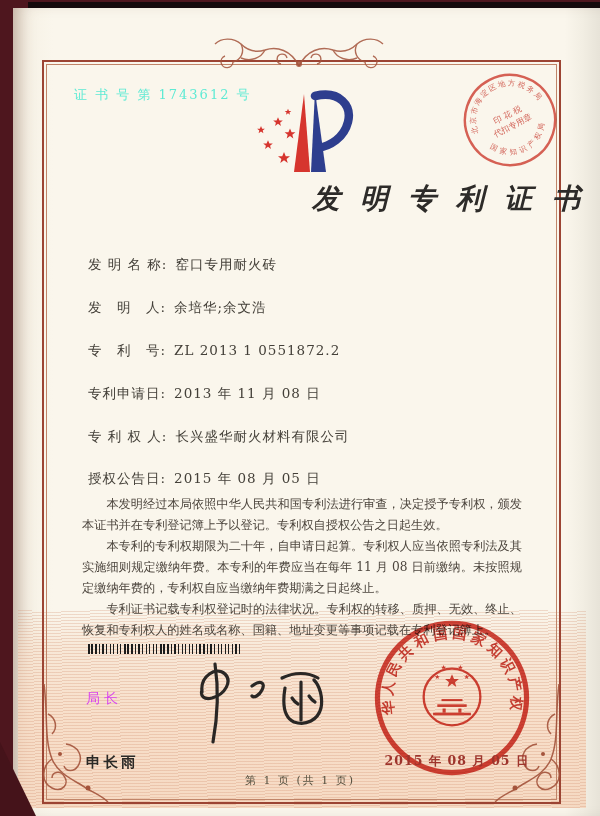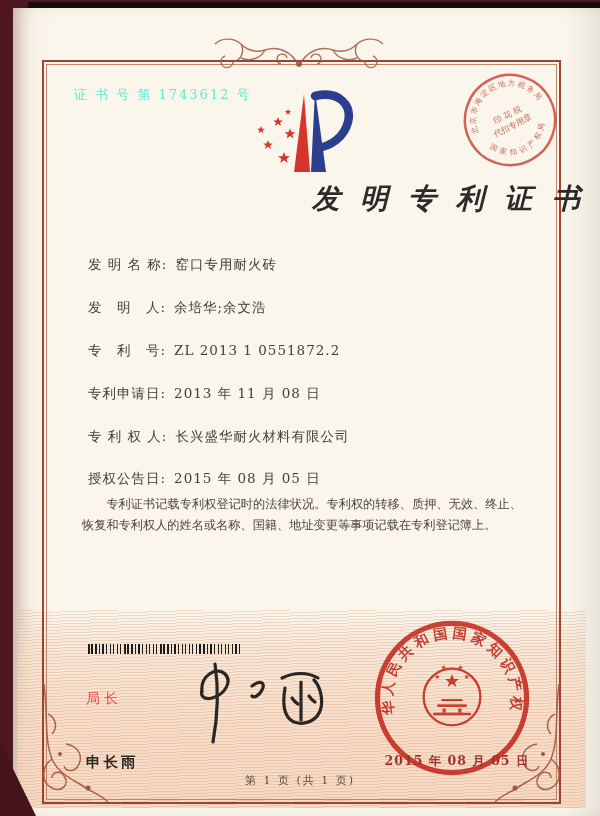--- a/index.html
+++ b/index.html
@@ -29,21 +29,21 @@
   .logo-svg { left:246px; top:90px; }
   .doc-title { left:0; right:0; top:180px; text-align:right; font-size:28px; font-weight:700;
     letter-spacing:20px; text-indent:20px; color:#2d2b29;font-style:italic; }
   .field { left:88px; font-size:13.5px; color:#444039; letter-spacing:1px; white-space:nowrap; }
   .field .val { margin-left:8px; }
   .f0{top:256px}.f1{top:299px}.f2{top:342px}.f3{top:385px}.f4{top:428px}.f5{top:470px}
   .paras { left:82px; top:494px; width:440px; }
   .paras p { margin:0; text-indent:2em; font-size:12.2px; line-height:21px; text-align:justify; color:#4c453d; }
   .barcode { left:88px; top:644px; width:152px; height:10px;
     background:repeating-linear-gradient(90deg,#1c1c1c 0 1.5px,transparent 1.5px 3.4px,#1c1c1c 3.4px 4.6px,transparent 4.6px 7.2px); }
-  .signer-title { left:86px; top:690px; font-size:14px; letter-spacing:4px; color:#ef4444;
+  .signer-title { left:86px; top:690px; font-size:14px; letter-spacing:4px; color:#d946ef;
     font-family:"DejaVu Sans","Liberation Sans",sans-serif; }
   .signer-name { left:86px; top:753px; font-size:14.5px; font-weight:700; letter-spacing:3px; color:#2b2926;
     font-family:"DejaVu Sans","Liberation Sans",sans-serif; }
   .signature-svg { left:182px; top:654px; }
   .big-seal { left:368px; top:614px; mix-blend-mode:multiply; opacity:.92; }
   .seal-date { left:377px; top:753px; width:160px; text-align:center; font-size:12.5px; font-weight:600;
     color:#9e342c; letter-spacing:1px; }
   .page-num { left:0; right:0; top:773px; text-align:center; font-size:11px; color:#55503f; letter-spacing:2px; }
   .tax-seal { left:461px; top:71px; transform:rotate(-27deg); mix-blend-mode:multiply; opacity:.85; }
   .ornament-top { left:201px; top:36px; }
@@ -126,20 +126,22 @@
   <span>专利申请日:</span><span class="val">2013 年 11 月 08 日</span>
 </div>
 <div class="abs field f4">
   <span>专 利 权 人:</span><span class="val">长兴盛华耐火材料有限公司</span>
 </div>
 <div class="abs field f5">
   <span>授权公告日:</span><span class="val">2015 年 08 月 05 日</span>
 </div>
 
 <div class="abs paras">
+  <p>本发明经过本局依照中华人民共和国专利法进行审查，决定授予专利权，颁发本证书并在专利登记簿上予以登记。专利权自授权公告之日起生效。</p>
+  <p>本专利的专利权期限为二十年，自申请日起算。专利权人应当依照专利法及其实施细则规定缴纳年费。本专利的年费应当在每年 11 月 08 日前缴纳。未按照规定缴纳年费的，专利权自应当缴纳年费期满之日起终止。</p>
   <p>专利证书记载专利权登记时的法律状况。专利权的转移、质押、无效、终止、恢复和专利权人的姓名或名称、国籍、地址变更等事项记载在专利登记簿上。</p>
 </div>
 
 <div class="abs barcode"></div>
 
 <div class="abs signer-title">局长</div>
 <div class="abs signer-name">申长雨</div>
 
 <svg class="abs signature-svg" width="150" height="95" viewBox="0 0 150 95">
   <g stroke="#141414" stroke-width="3.2" fill="none" stroke-linecap="round" stroke-linejoin="round" opacity="0.9">

